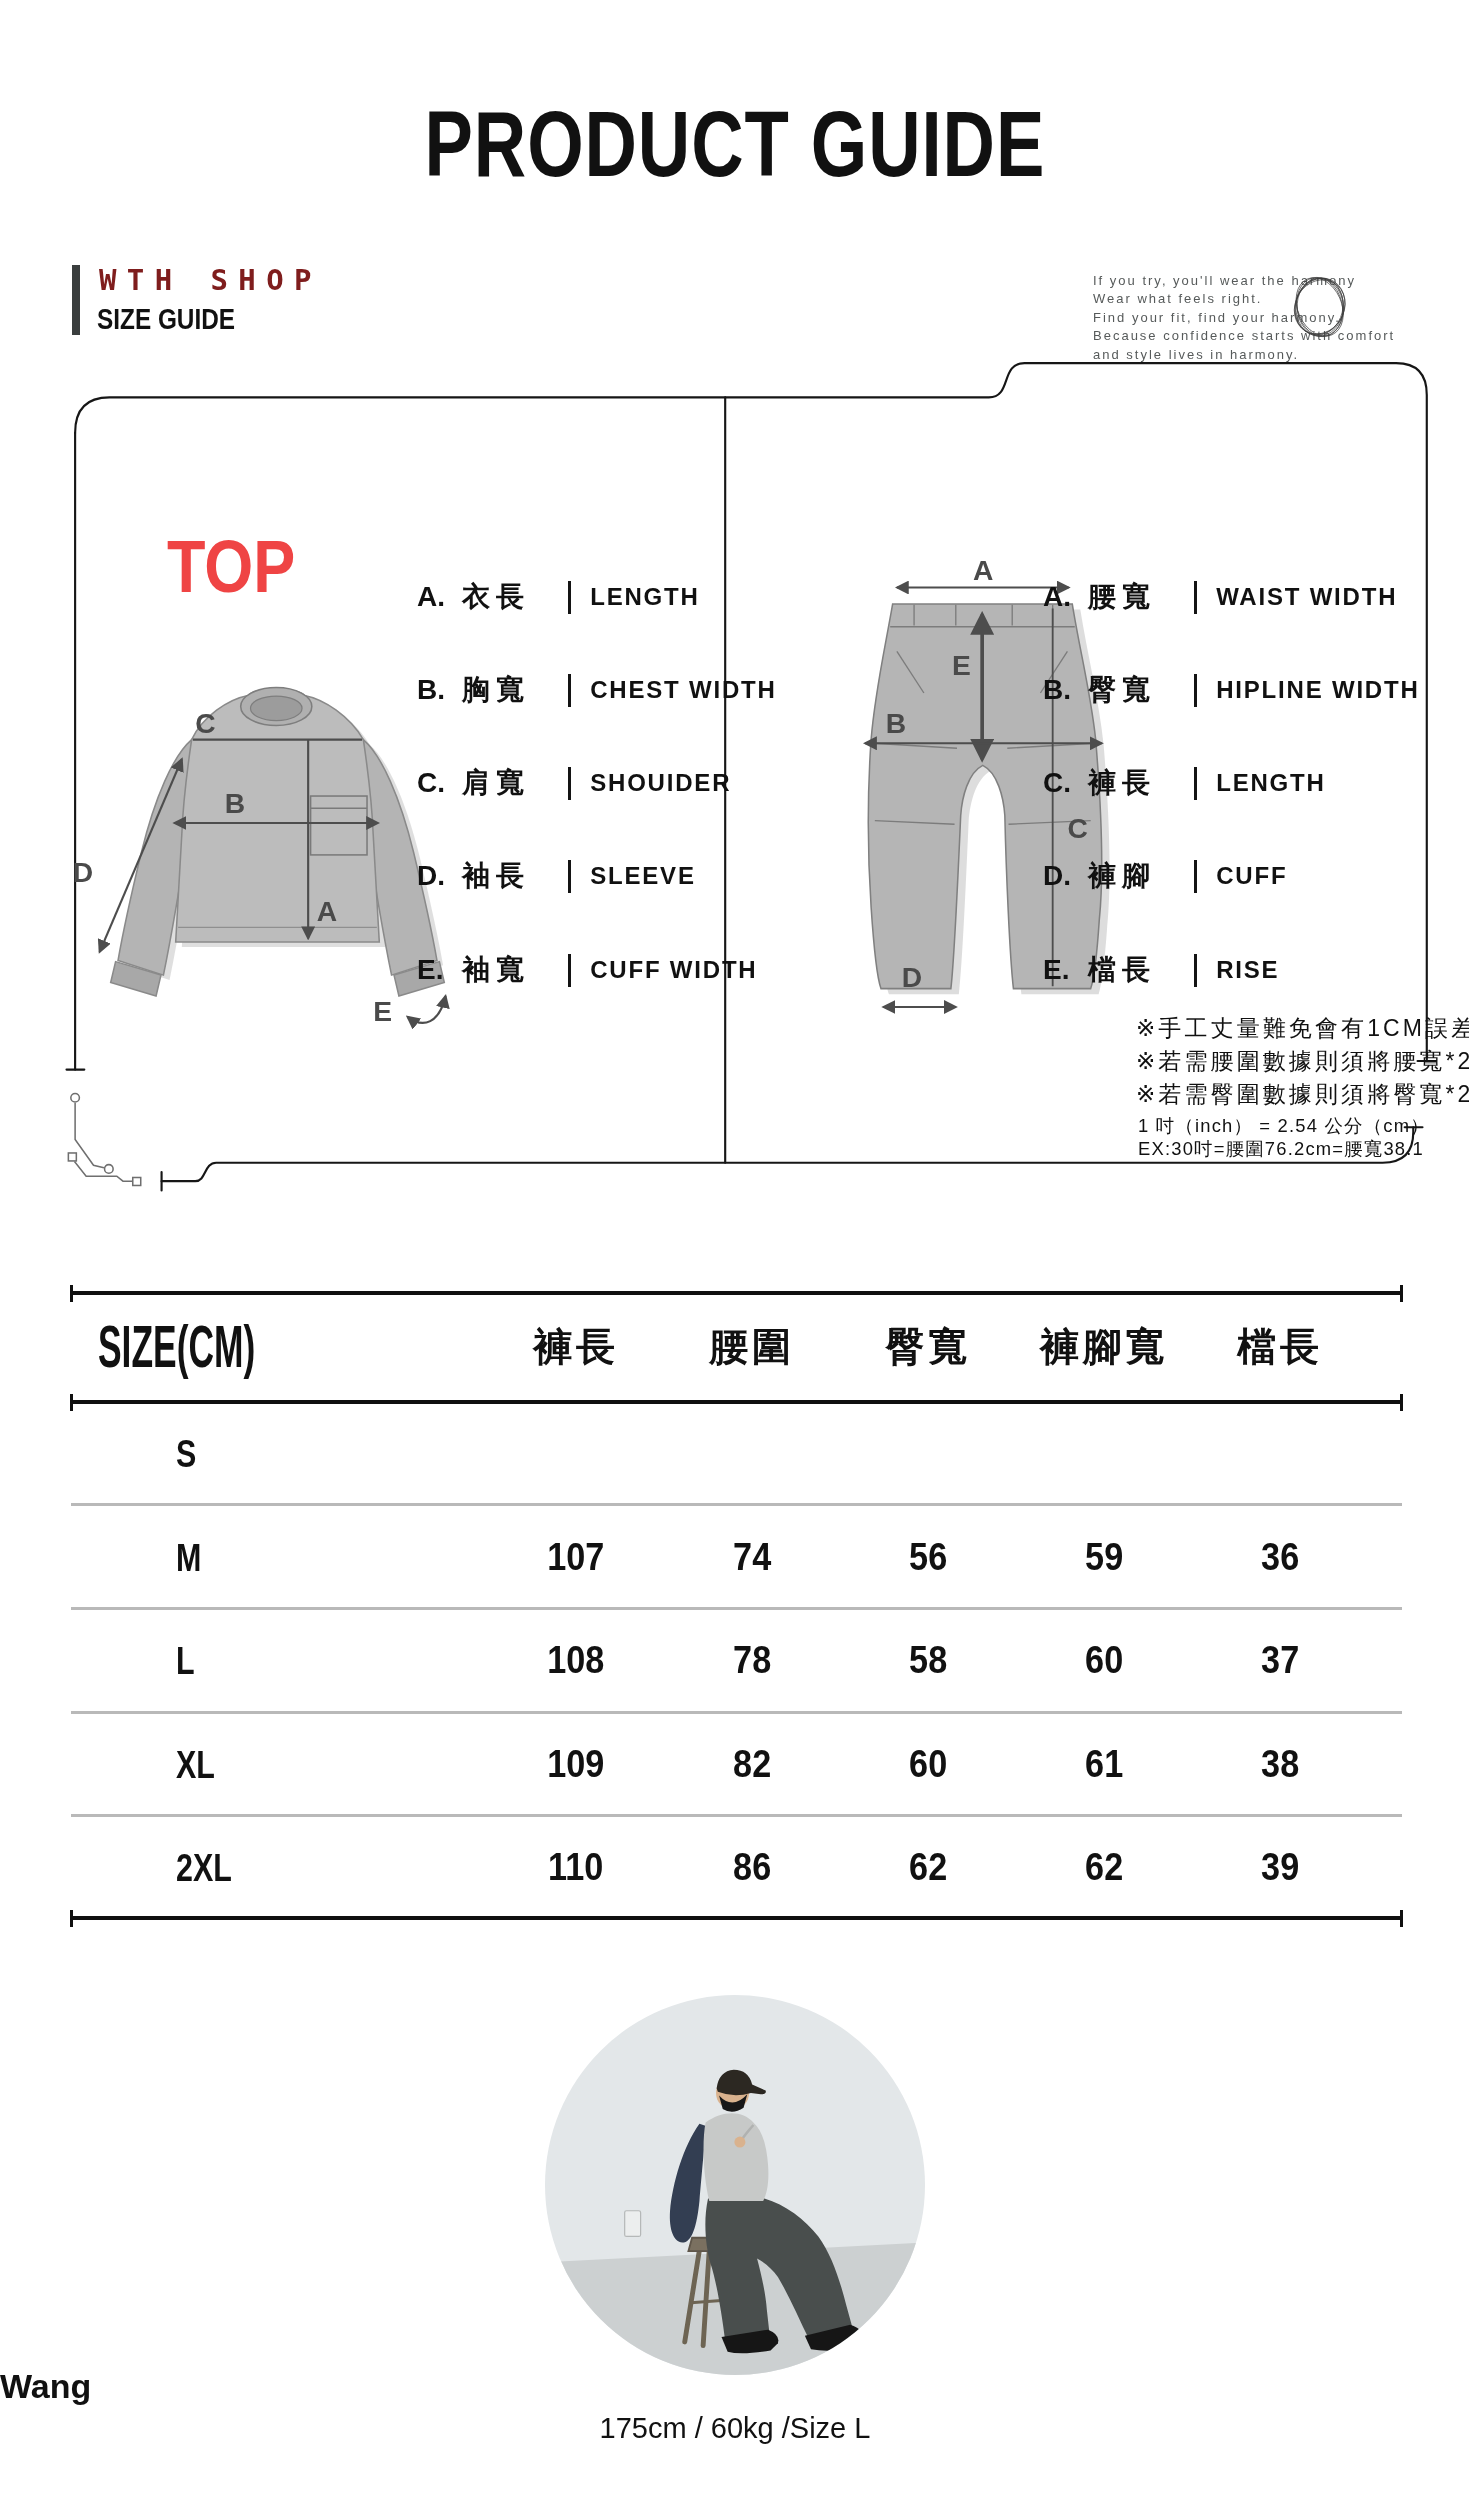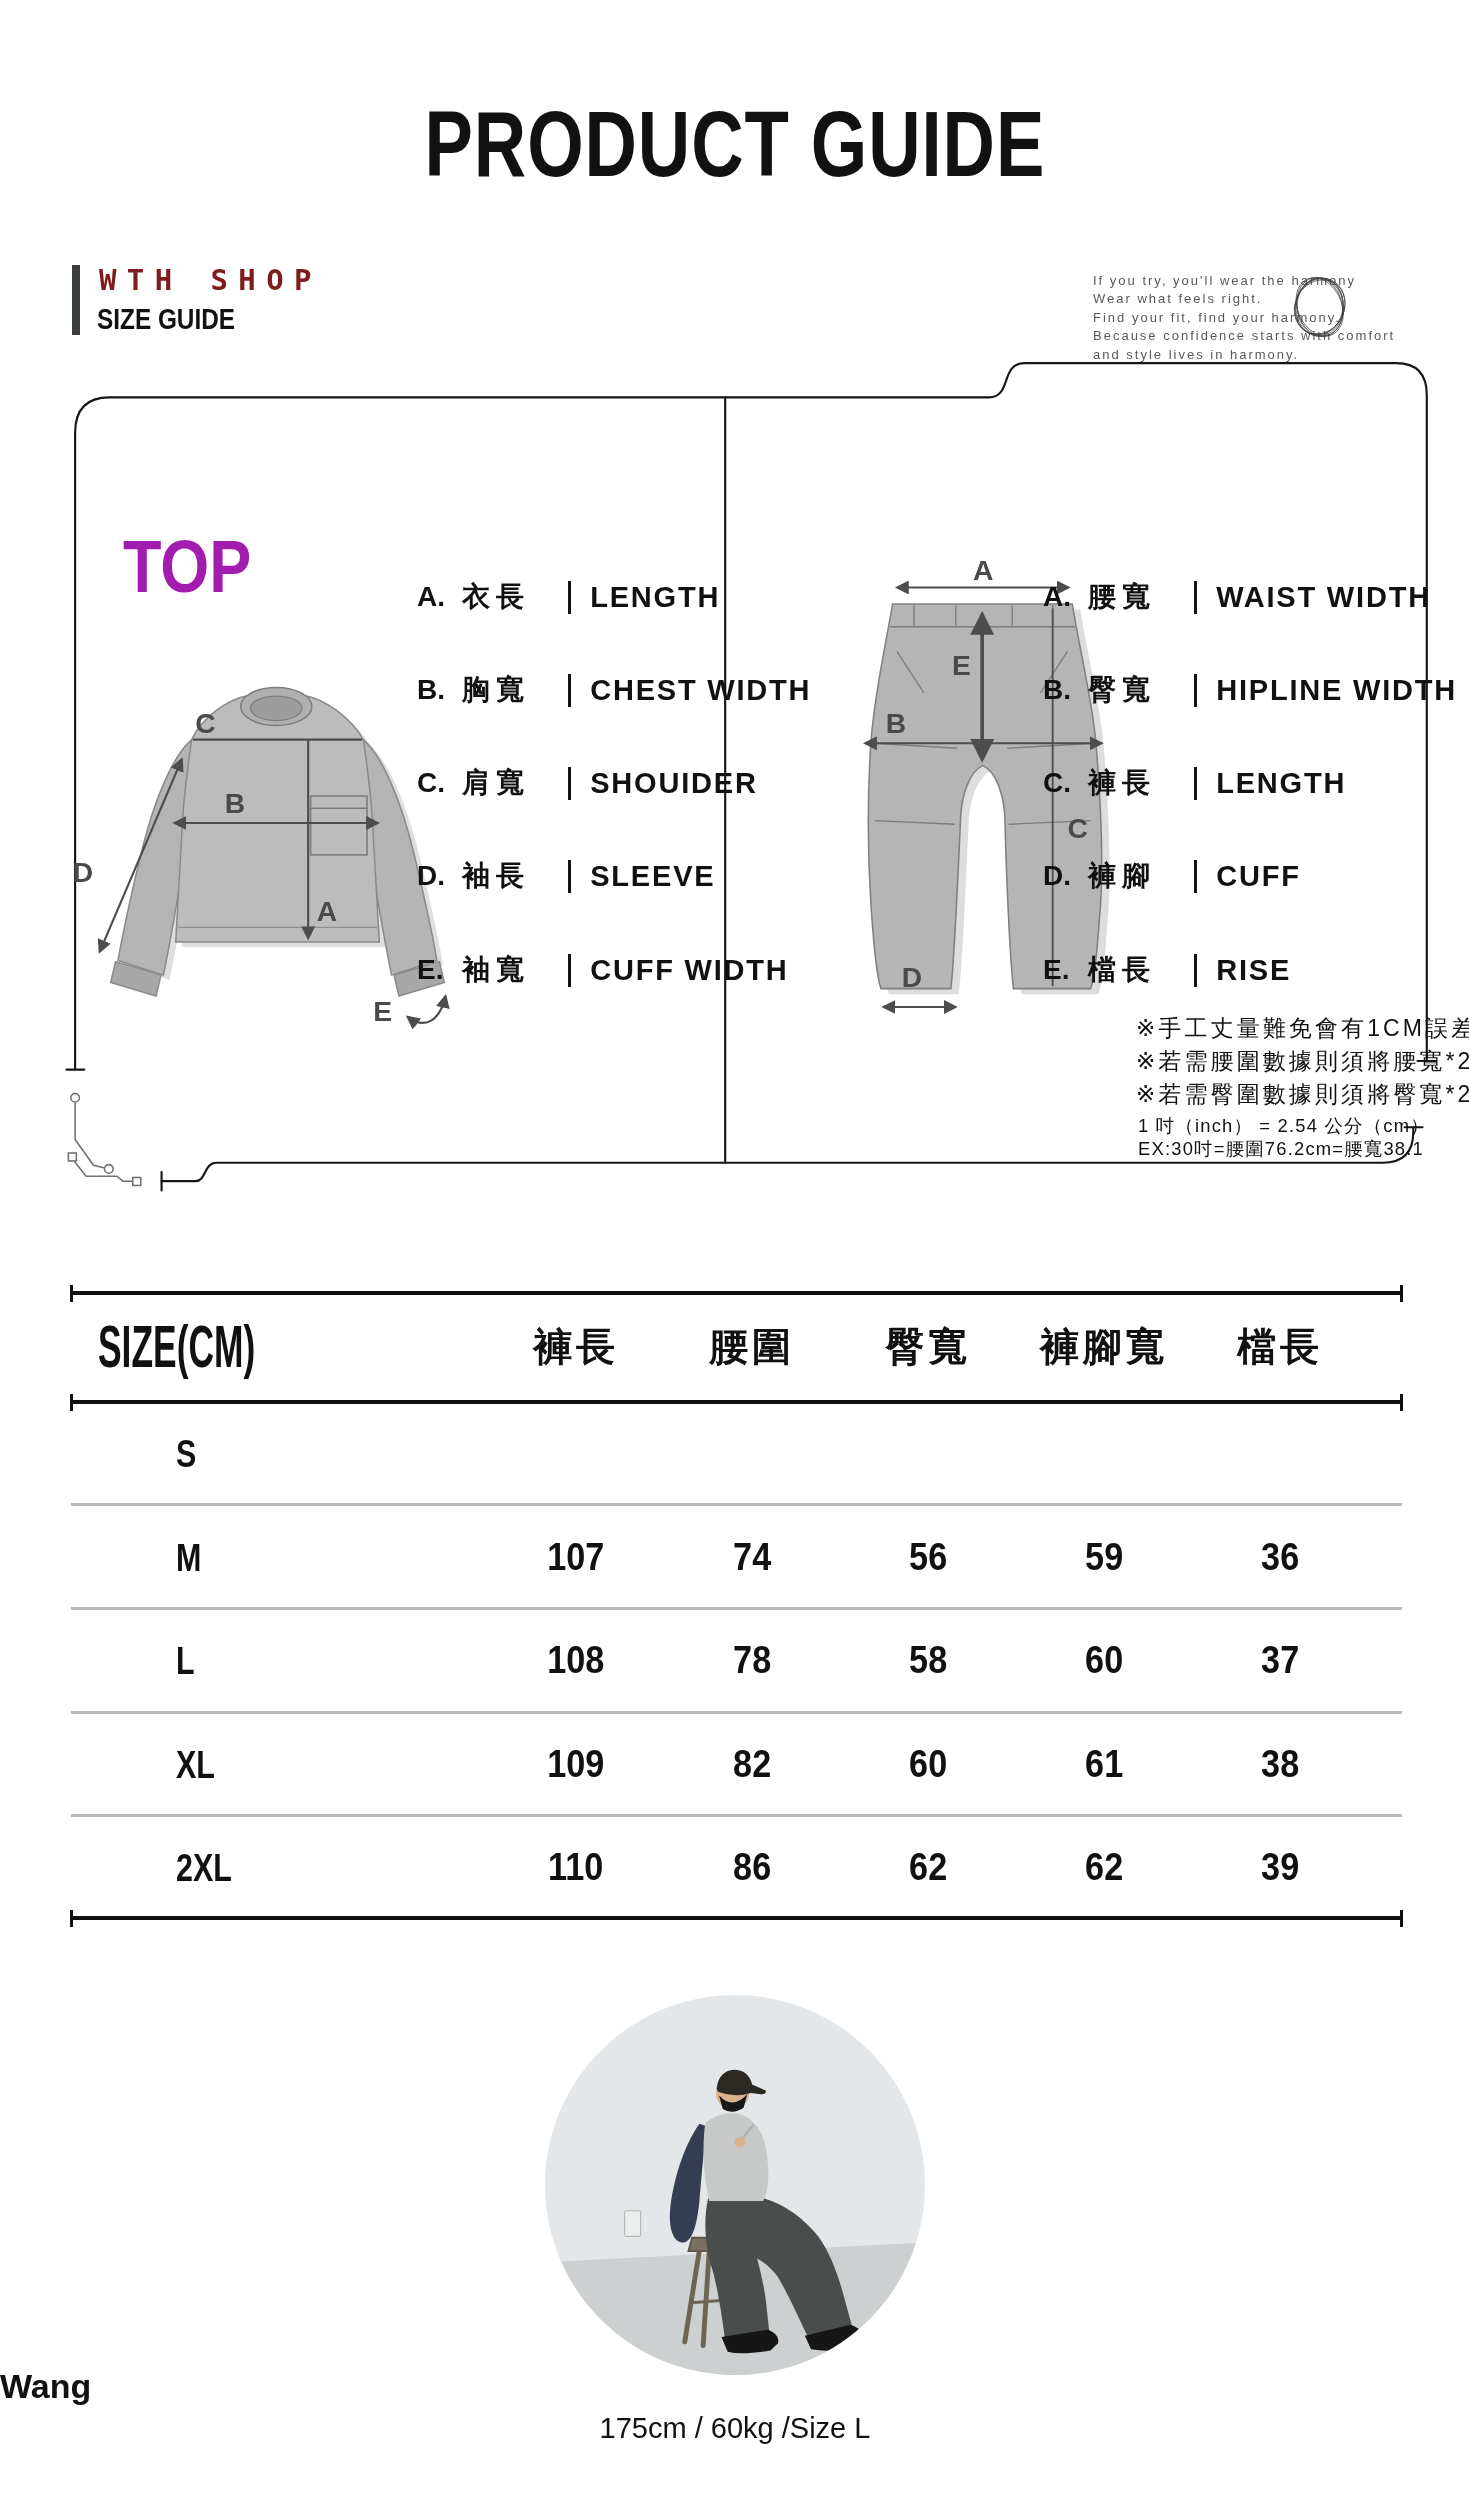--- a/index.html
+++ b/index.html
@@ -12,27 +12,27 @@
               letter-spacing:1.2px;white-space:nowrap;}
   .page-title span{display:inline-block;transform:scaleX(.78);transform-origin:center;}
   .brand-bar{top:265px;left:72px;width:8px;height:70px;background:#3a3e3e;}
   .brand-name{top:263px;left:99px;font-family:"DejaVu Sans Mono","Liberation Mono",monospace;
               font-size:29px;font-weight:700;letter-spacing:10.4px;color:#7f1d1d;white-space:nowrap;}
   .brand-sub{top:303px;left:97px;font-size:29px;font-weight:900;white-space:nowrap;}
   .brand-sub span{display:inline-block;transform:scaleX(.84);transform-origin:left center;}
   .tagline{top:272px;left:1093px;font-size:13px;line-height:18.4px;letter-spacing:2px;
            color:#565a5a;white-space:nowrap;}
   
-  .panel-title{font-size:75px;font-weight:900;color:#a21caf;white-space:nowrap;}
+  .panel-title{font-size:75px;font-weight:900;color:#ef4444;white-space:nowrap;margin-left:44px;}
   .panel-title span{display:inline-block;transform:scaleX(.84);transform-origin:left center;}
   .label-row{position:absolute;display:flex;align-items:center;white-space:nowrap;}
   .l-letter{width:45px;font-weight:800;font-size:28px;}
   .l-cjk{width:103px;font-weight:800;font-size:28px;letter-spacing:6.1px;}
   .l-bar{width:3.1px;height:33px;background:#141414;margin:0 19.6px 0 2.5px;}
-  .l-en{font-weight:800;font-size:29px;letter-spacing:1.8px;}
+  .l-en{font-weight:800;font-size:24px;letter-spacing:1.8px;}
   .note-line{position:absolute;left:1136px;font-size:23px;font-weight:500;letter-spacing:3.1px;white-space:nowrap;}
   .conv-line{position:absolute;left:1138px;font-size:18.4px;font-weight:500;letter-spacing:1.2px;white-space:nowrap;}
   
   .size-table{top:1291px;left:71px;width:1331px;height:632px;}
   .t-rule{position:absolute;left:0;right:0;height:4.3px;background:#101010;}
   .t-rule::before,.t-rule::after{content:"";position:absolute;top:-6.1px;width:2.5px;height:16.6px;background:#101010;}
   .t-rule::before{left:-0.6px;} .t-rule::after{right:-0.6px;}
   .t-thin{position:absolute;left:0;right:0;height:3.1px;background:#b9b9b9;}
   .t-row{position:absolute;left:0;right:0;display:flex;align-items:center;}
   .t-size-cell{width:417px;box-sizing:border-box;}

